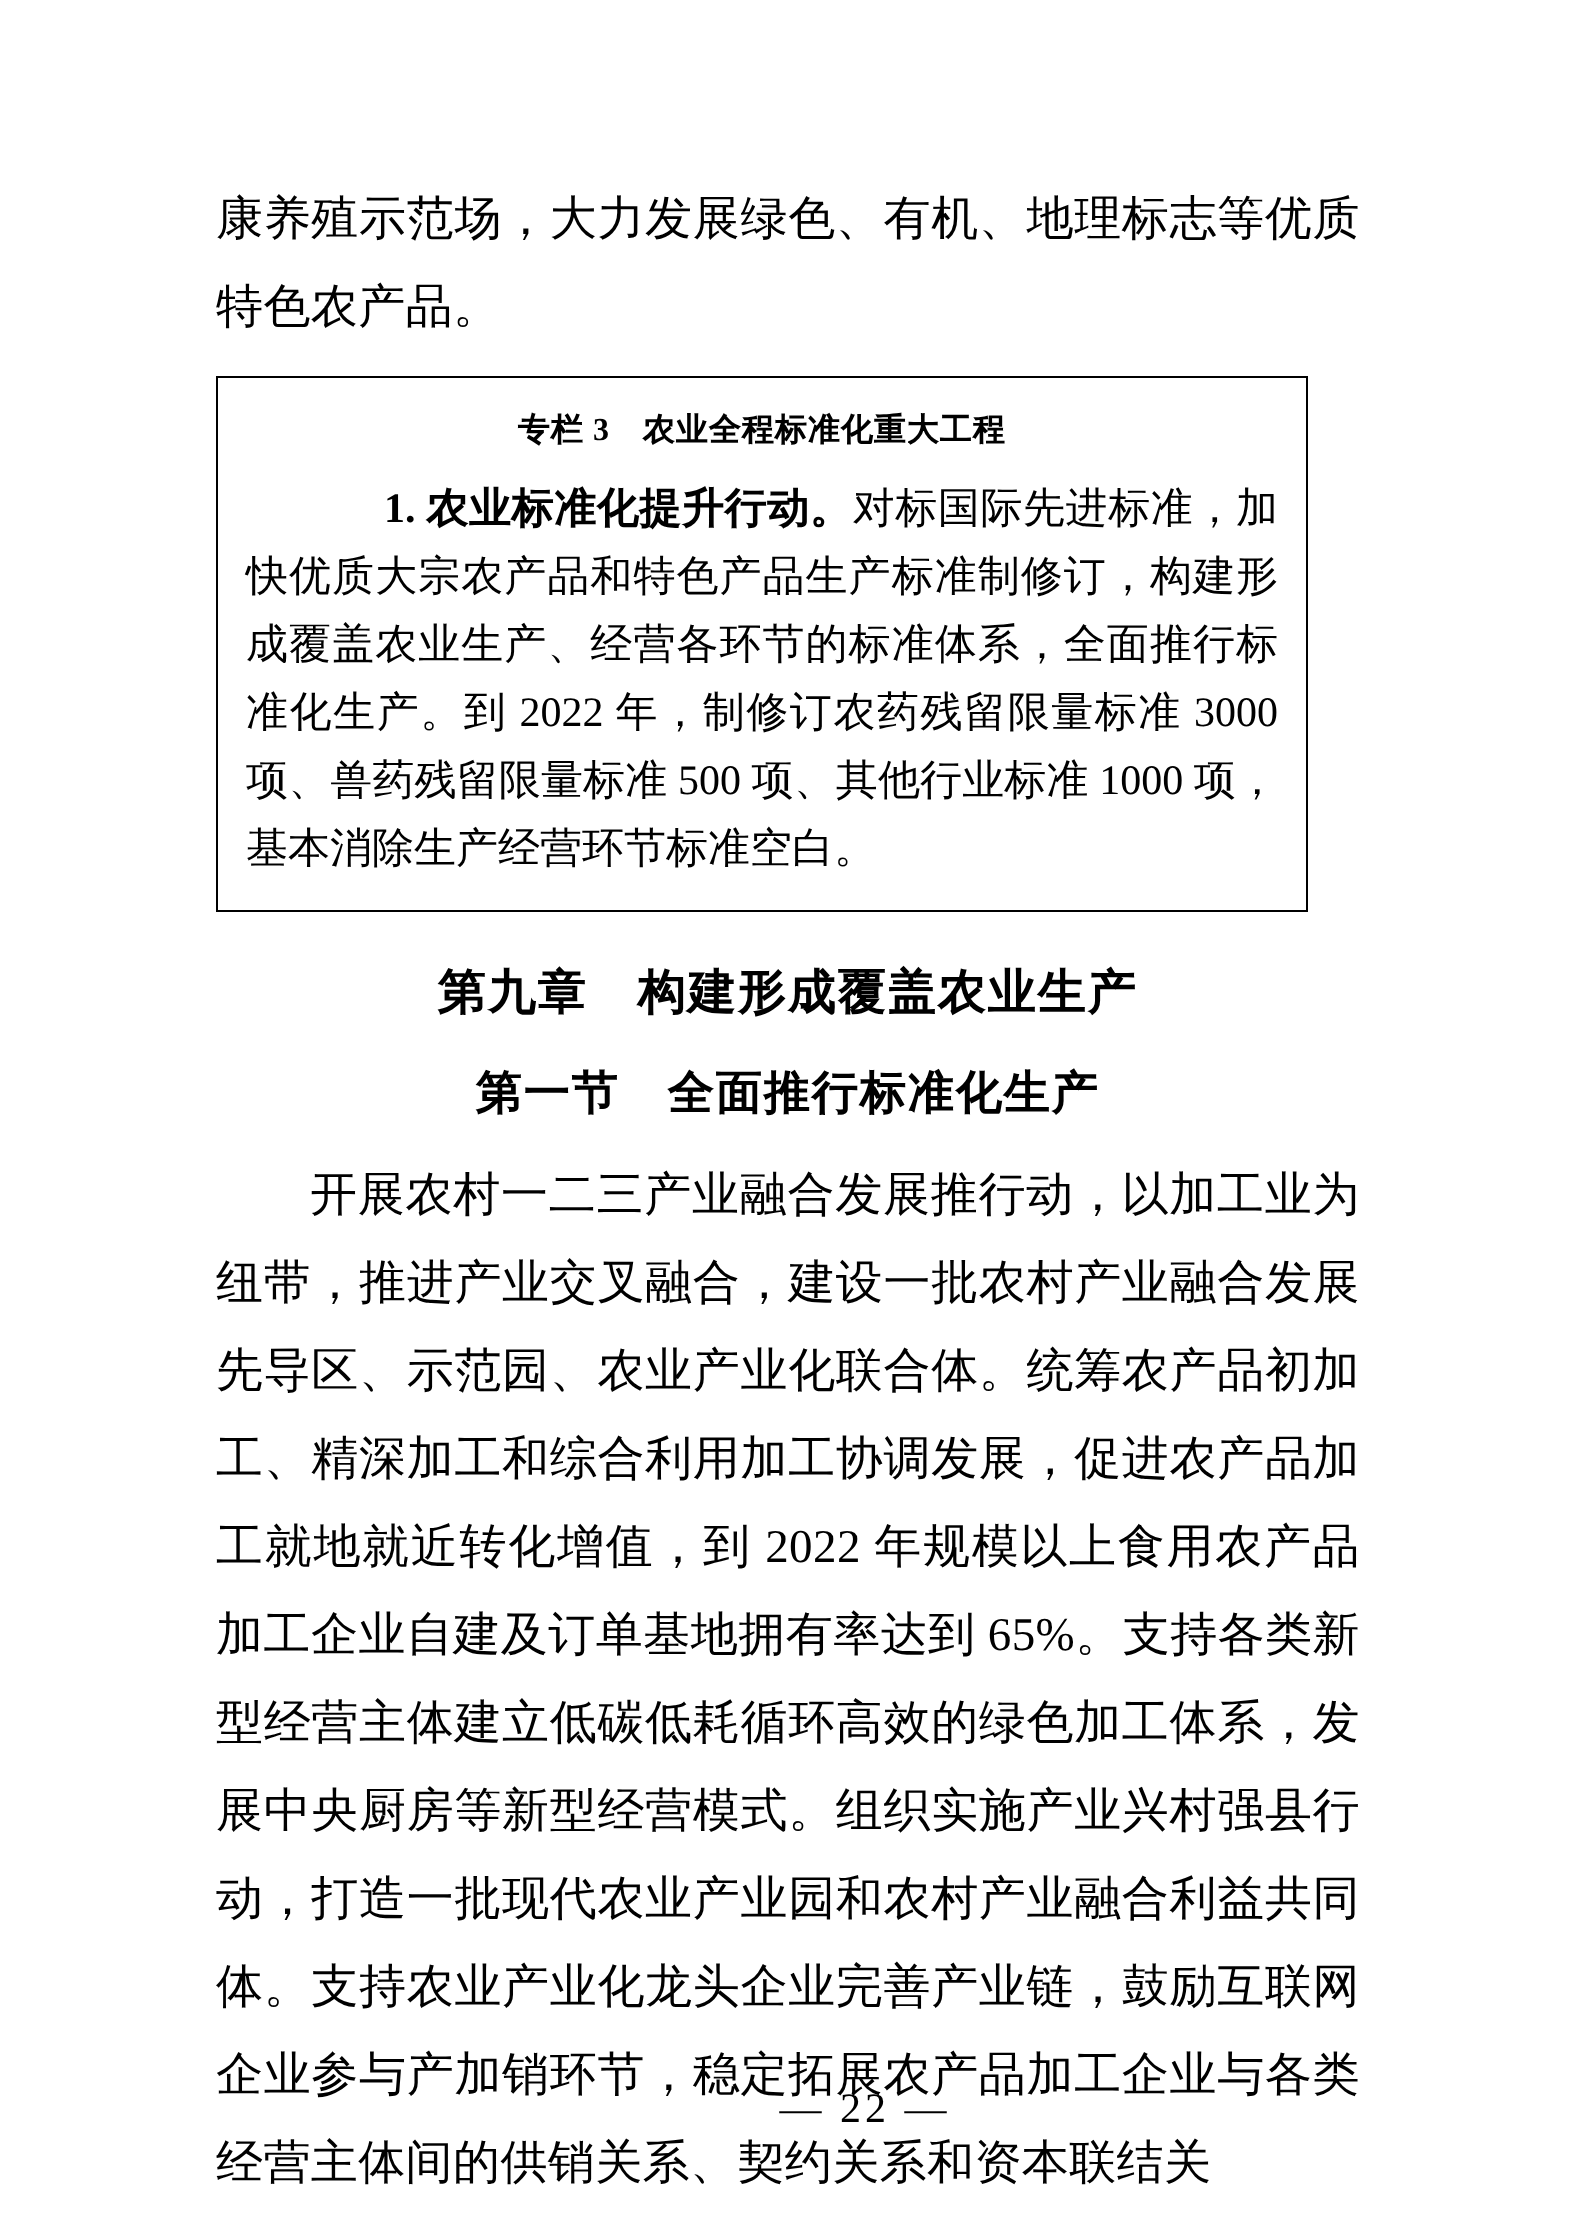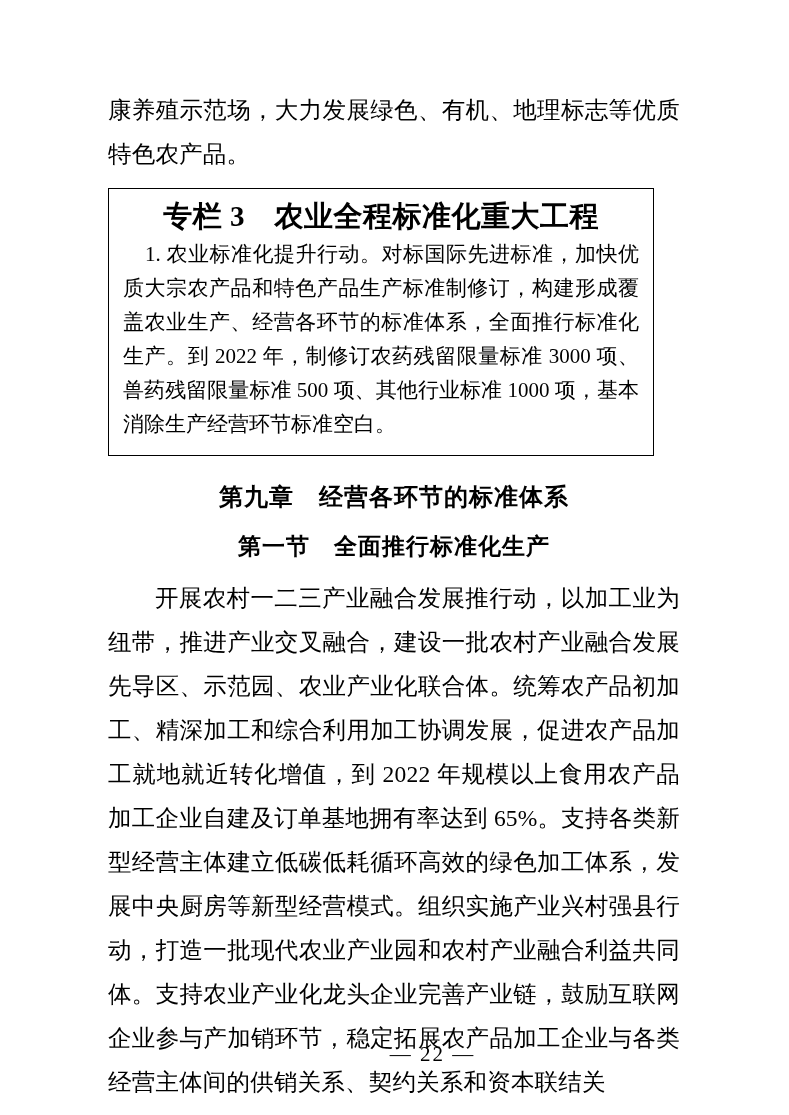--- a/index.html
+++ b/index.html
@@ -37,39 +37,40 @@
   
   .box {
     border: 1.4px solid #000;
     margin-top: 12px;
     padding: 10px 14px 14px 14px;
     width: 546px;
     box-sizing: border-box;
   }
   .box-title {
     text-align: center;
-    font-size: 29px;
+    font-size: 16px;
     font-weight: bold;
     line-height: 34px;
     margin-bottom: 4px;
     letter-spacing: 0.5px;
   }
   .box-para {
     font-size: 21px;
     line-height: 34px;
     text-align: justify;
     text-justify: inter-ideograph;
     margin: 0;
     text-indent: 22px;
   }
   .box-para.noindent {
     text-indent: 20px;
   }
   .box-para b {
-    font-weight: normal;
+    font-weight: bold;
+    margin-left: 47px;
   }
 
   
   .chapter-heading {
     text-align: center;
     font-size: 24px;
     font-weight: bold;
     line-height: 54px;
     margin-top: 14px;
     letter-spacing: 1px;
@@ -106,21 +107,21 @@
 
     <p class="para">康养殖示范场，大力发展绿色、有机、地理标志等优质特色农产品。</p>
 
     <div class="box">
       <div class="box-title">专栏 3　农业全程标准化重大工程</div>
       <p class="box-para">
         <b>1. 农业标准化提升行动。</b><span>对标国际先进标准，加快优质大宗农产品和特色产品生产标准制修订，构建形成覆盖农业生产、经营各环节的标准体系，全面推行标准化生产。到 2022 年，制修订农药残留限量标准 3000 项、兽药残留限量标准 500 项、其他行业标准 1000 项，基本消除生产经营环节标准空白。</span>
       </p>
     </div>
 
-    <div class="chapter-heading">第九章　经营各环节的标准体系</div>
+    <div class="chapter-heading">第九章　构建形成覆盖农业生产</div>
     <div class="section-heading">第一节　全面推行标准化生产</div>
 
     <div class="body-block">
       <p class="para indent">开展农村一二三产业融合发展推行动，以加工业为纽带，推进产业交叉融合，建设一批农村产业融合发展先导区、示范园、农业产业化联合体。统筹农产品初加工、精深加工和综合利用加工协调发展，促进农产品加工就地就近转化增值，到 2022 年规模以上食用农产品加工企业自建及订单基地拥有率达到 65%。支持各类新型经营主体建立低碳低耗循环高效的绿色加工体系，发展中央厨房等新型经营模式。组织实施产业兴村强县行动，打造一批现代农业产业园和农村产业融合利益共同体。支持农业产业化龙头企业完善产业链，鼓励互联网企业参与产加销环节，稳定拓展农产品加工企业与各类经营主体间的供销关系、契约关系和资本联结关</p>
     </div>
 
   </div>
 
   <div class="footer">— 22 —</div>
 </div>

